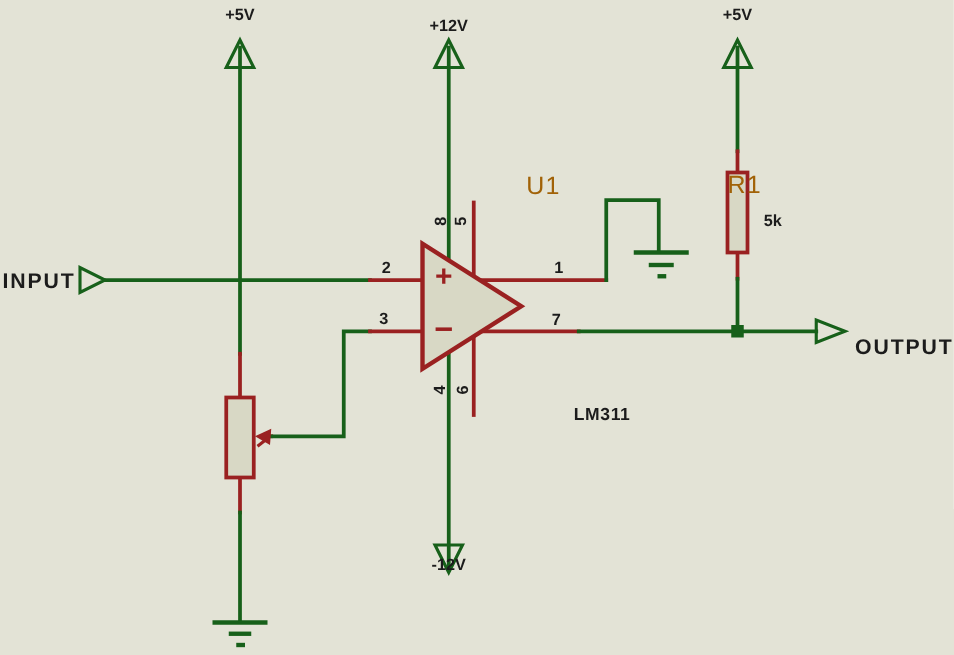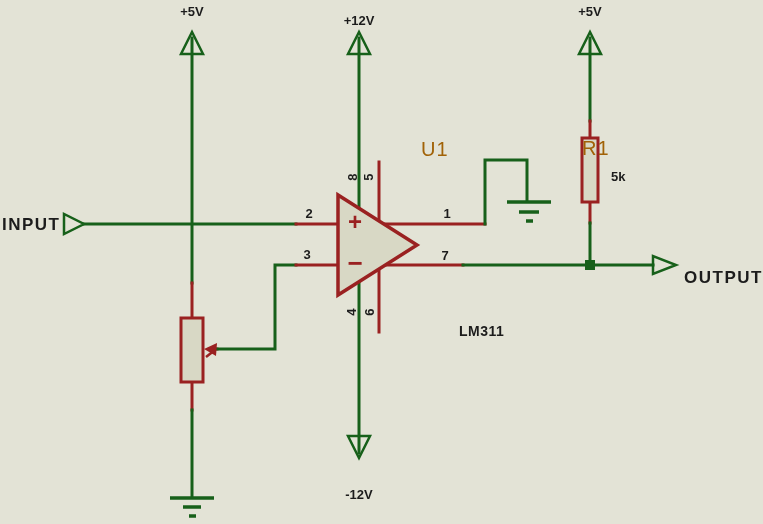--- a/index.html
+++ b/index.html
@@ -138,21 +138,21 @@
     <g stroke="#17601a" stroke-width="2.5" fill="none">
       <polygon points="653,256 653,274 676,265"></polygon>
     </g>
 
     <rect x="585" y="260" width="10" height="10" fill="#17601a"></rect>
   </svg>
 
   <div class="label pwr" style="left:166px;top:5px;">+5V</div>
   <div class="label pwr" style="left:333px;top:14px;">+12V</div>
   <div class="label pwr" style="left:564px;top:5px;">+5V</div>
-  <div class="label pwr" style="left:333px;top:488px;">-12V</div>
+  <div class="label pwr" style="left:333px;top:445px;">-12V</div>
 
   <div class="label net" style="left:2px;top:216px;">INPUT</div>
   <div class="label net" style="left:684px;top:257px;margin-top:12px;">OUTPUT</div>
 
   <div class="label ref" style="left:421px;top:139px;">U1</div>
   <div class="label" style="left:423px;top:324px;font-size:14px;letter-spacing:0.5px;padding-left:36px;">LM311</div>
 
   <div class="label ref" style="left:582px;top:138px;">R1</div>
   <div class="label" style="left:611px;top:170px;">5k</div>
 

